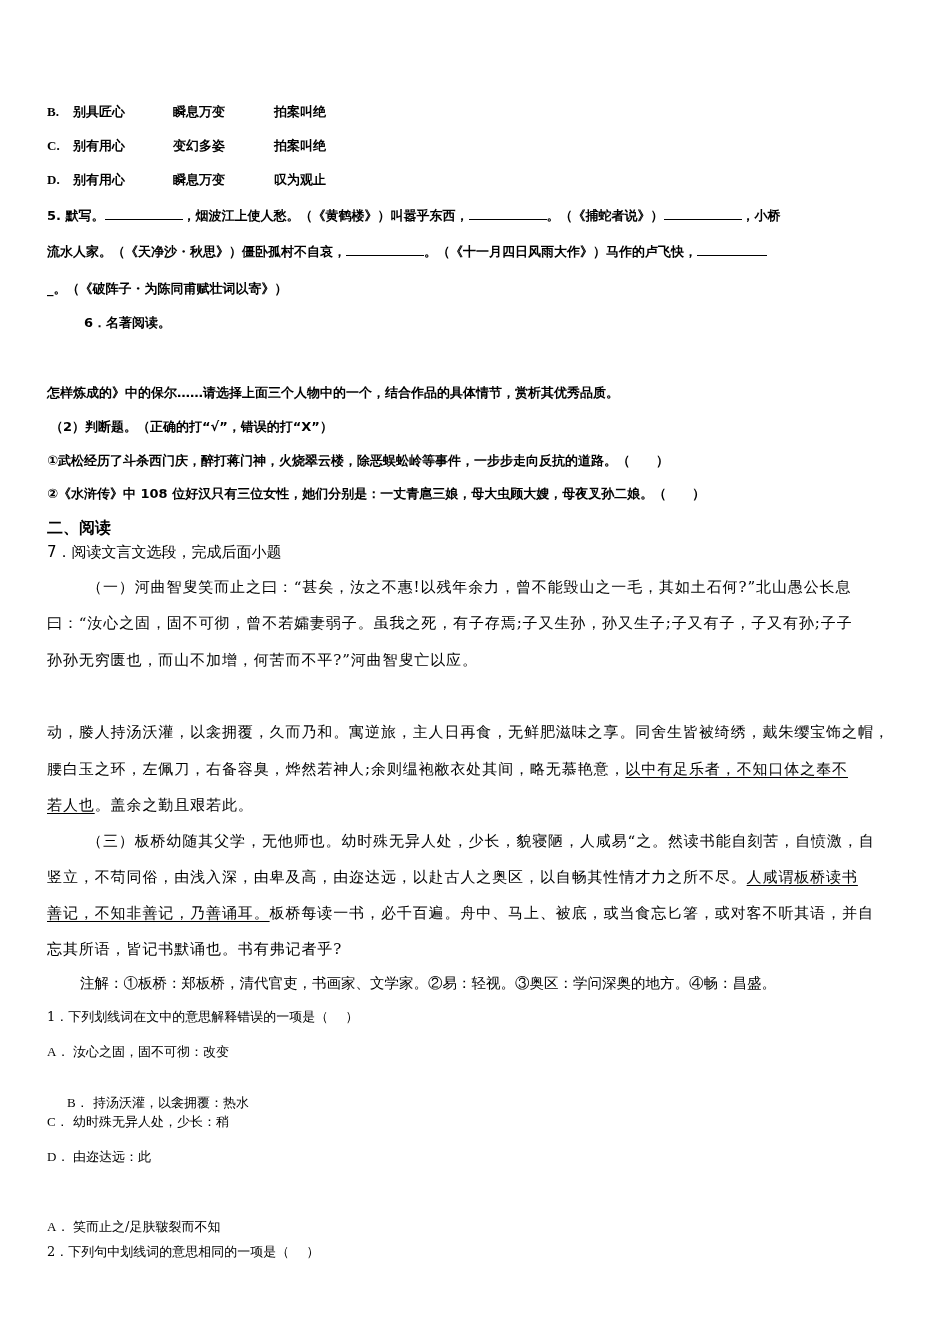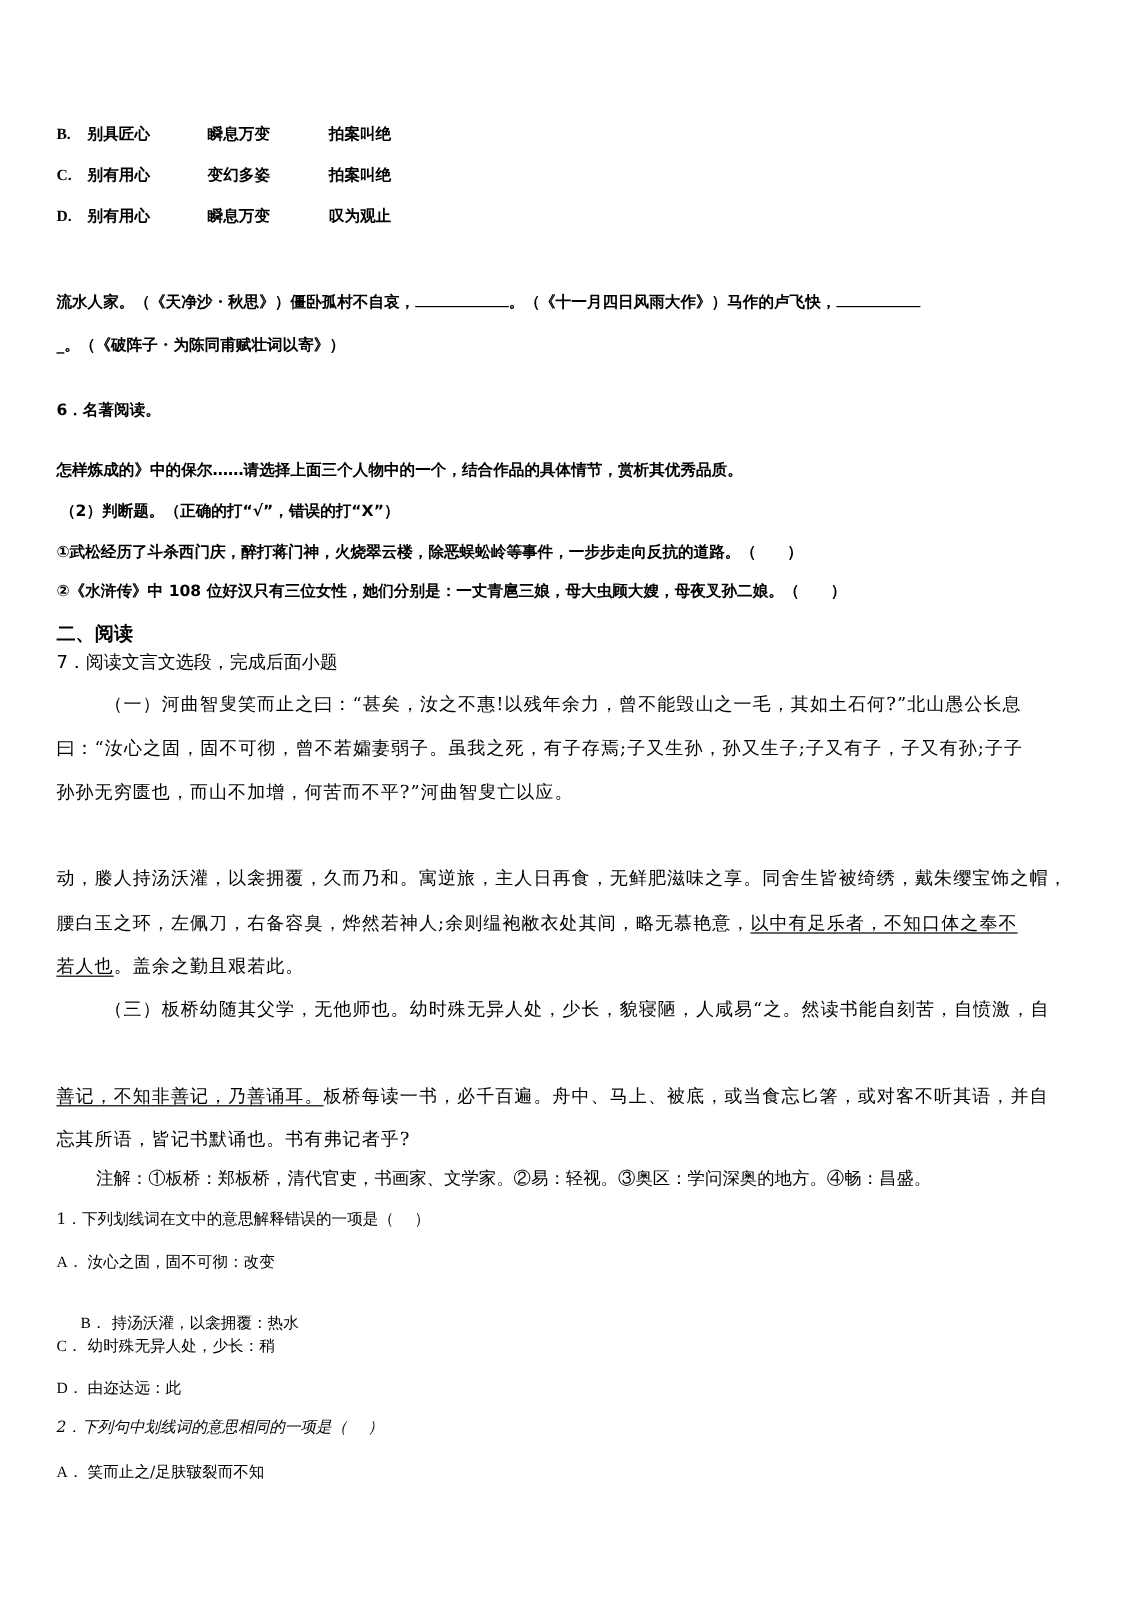--- a/index.html
+++ b/index.html
@@ -28,28 +28,32 @@
   <div class="line bold" style="top:102px;">
     <span class="opt-letter">B.</span><span class="col c1">别具匠心</span><span class="col c2">瞬息万变</span><span class="col">拍案叫绝</span>
   </div>
   <div class="line bold" style="top:136px;">
     <span class="opt-letter">C.</span><span class="col c1">别有用心</span><span class="col c2">变幻多姿</span><span class="col">拍案叫绝</span>
   </div>
   <div class="line bold" style="top:170px;">
     <span class="opt-letter">D.</span><span class="col c1">别有用心</span><span class="col c2">瞬息万变</span><span class="col">叹为观止</span>
   </div>
 
+  <div class="line bold" style="top:205px;">
+    <span>5.</span>
+    <span>默写。</span><span class="blank" style="width:78px;"></span><span>，烟波江上使人愁。（《黄鹤楼》）叫嚣乎东西，</span><span class="blank" style="width:78px;"></span><span>。（《捕蛇者说》）</span><span class="blank" style="width:78px;"></span><span>，小桥</span>
+  </div>
   <div class="line bold" style="top:241px;">
     <span>流水人家。（《天净沙・秋思》）僵卧孤村不自哀，</span><span class="blank" style="width:78px;"></span><span>。（《十一月四日风雨大作》）马作的卢飞快，</span><span class="blank" style="width:70px;"></span>
   </div>
   <div class="line bold" style="top:279px;">
     <span>_。（《破阵子・为陈同甫赋壮词以寄》）</span>
   </div>
 
-  <div class="line bold" style="top:333px;">6．名著阅读。</div>
+  <div class="line bold" style="top:313px;margin-left:37px;">6．名著阅读。</div>
   <div class="line bold" style="top:383px;">怎样炼成的》中的保尔……请选择上面三个人物中的一个，结合作品的具体情节，赏析其优秀品质。</div>
   <div class="line bold" style="top:417px; left:50px;">（2）判断题。（正确的打“√”，错误的打“X”）</div>
   <div class="line bold" style="top:451px;">①武松经历了斗杀西门庆，醉打蒋门神，火烧翠云楼，除恶蜈蚣岭等事件，一步步走向反抗的道路。（　　）</div>
   <div class="line bold" style="top:484px;">②《水浒传》中 108 位好汉只有三位女性，她们分别是：一丈青扈三娘，母大虫顾大嫂，母夜叉孙二娘。（　　）</div>
 
   <div class="line section-head" style="top:518px;">二、阅读</div>
   <div class="line sans" style="top:542px; font-size:15px;">7．阅读文言文选段，完成后面小题</div>
 
   <div class="line serif small justify" style="top:577px; left:87px;">（一）河曲智叟笑而止之曰：“甚矣，汝之不惠!以残年余力，曾不能毁山之一毛，其如土石何?”北山愚公长息</div>
   <div class="line serif small justify" style="top:613px;">曰：“汝心之固，固不可彻，曾不若孀妻弱子。虽我之死，有子存焉;子又生孙，孙又生子;子又有子，子又有孙;子子</div>
@@ -57,38 +61,41 @@
 
   <div class="line serif small justify" style="top:722px;">动，媵人持汤沃灌，以衾拥覆，久而乃和。寓逆旅，主人日再食，无鲜肥滋味之享。同舍生皆被绮绣，戴朱缨宝饰之帽，</div>
   <div class="line serif small justify" style="top:759px;">
     <span>腰白玉之环，左佩刀，右备容臭，烨然若神人;余则缊袍敝衣处其间，略无慕艳意，</span><span class="u">以中有足乐者，不知口体之奉不</span>
   </div>
   <div class="line serif small justify" style="top:795px;">
     <span class="u">若人也</span><span>。盖余之勤且艰若此。</span>
   </div>
 
   <div class="line serif small justify" style="top:831px; left:87px;">（三）板桥幼随其父学，无他师也。幼时殊无异人处，少长，貌寝陋，人咸易“之。然读书能自刻苦，自愤激，自</div>
+  <div class="line serif small justify" style="top:867px;">
+    <span>竖立，不苟同俗，由浅入深，由卑及高，由迩达远，以赴古人之奥区，以自畅其性情才力之所不尽。</span><span class="u">人咸谓板桥读书</span>
+  </div>
   <div class="line serif small justify" style="top:903px;">
     <span class="u">善记，不知非善记，乃善诵耳。</span><span>板桥每读一书，必千百遍。舟中、马上、被底，或当食忘匕箸，或对客不听其语，并自</span>
   </div>
   <div class="line serif small justify" style="top:939px;">忘其所语，皆记书默诵也。书有弗记者乎?</div>
   <div class="line serif small" style="top:973px; left:80px; font-size:14.5px;">注解：①板桥：郑板桥，清代官吏，书画家、文学家。②易：轻视。③奥区：学问深奥的地方。④畅：昌盛。</div>
 
   <div class="line serif" style="top:1007px;">1．下列划线词在文中的意思解释错误的一项是（　 ）</div>
   <div class="line serif" style="top:1042px;">
     <span class="opt-letter-r">A．</span><span>汝心之固，固不可彻：改变</span>
   </div>
   <div class="line serif" style="top:1093px;margin-left:20px;">
     <span class="opt-letter-r">B．</span><span>持汤沃灌，以衾拥覆：热水</span>
   </div>
   <div class="line serif" style="top:1112px;">
     <span class="opt-letter-r">C．</span><span>幼时殊无异人处，少长：稍</span>
   </div>
   <div class="line serif" style="top:1147px;">
     <span class="opt-letter-r">D．</span><span>由迩达远：此</span>
   </div>
 
-  <div class="line serif" style="top:1180px;font-style:italic;">2．下列句中划线词的意思相同的一项是（　 ）</div>
+  <div class="line serif" style="top:1242px;">2．下列句中划线词的意思相同的一项是（　 ）</div>
   <div class="line serif" style="top:1217px;">
     <span class="opt-letter-r">A．</span><span>笑而止之/足肤皲裂而不知</span>
   </div>
 
 </div>
 
 </body></html>

